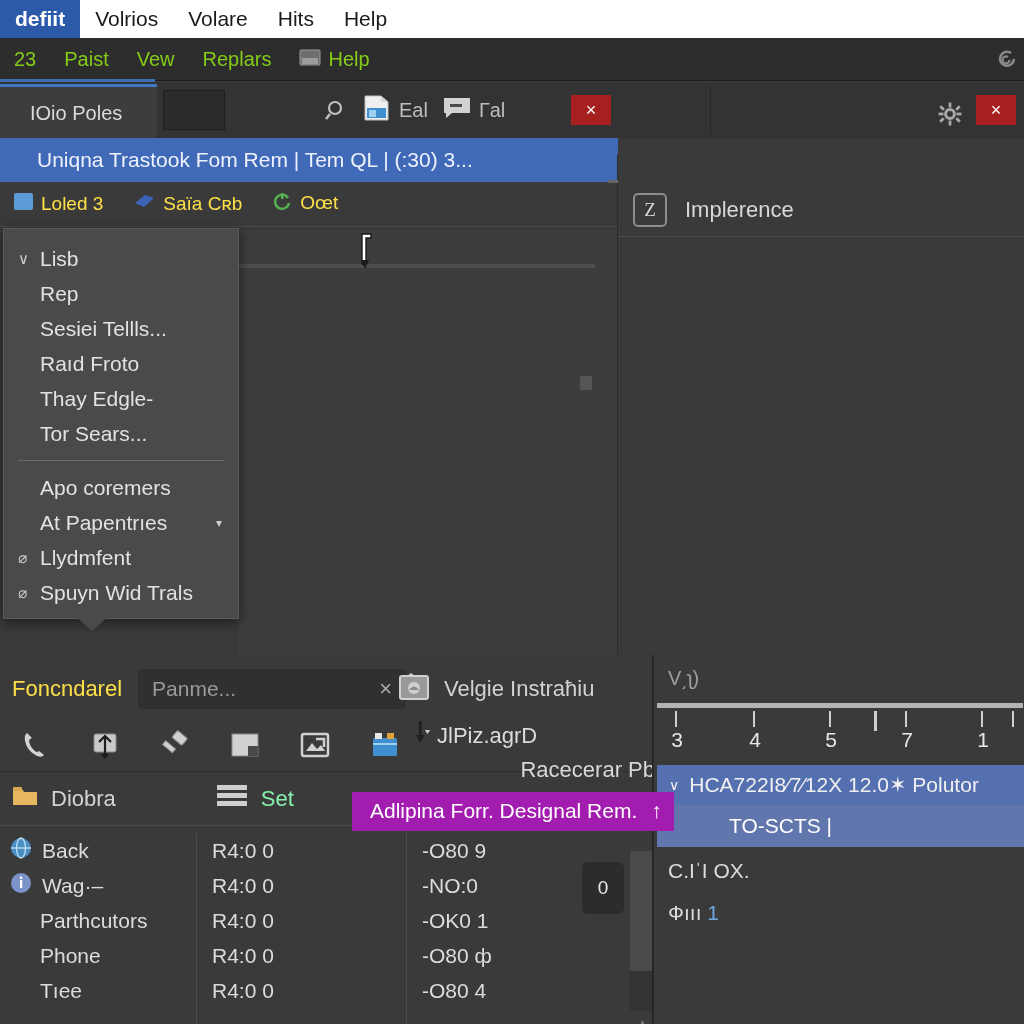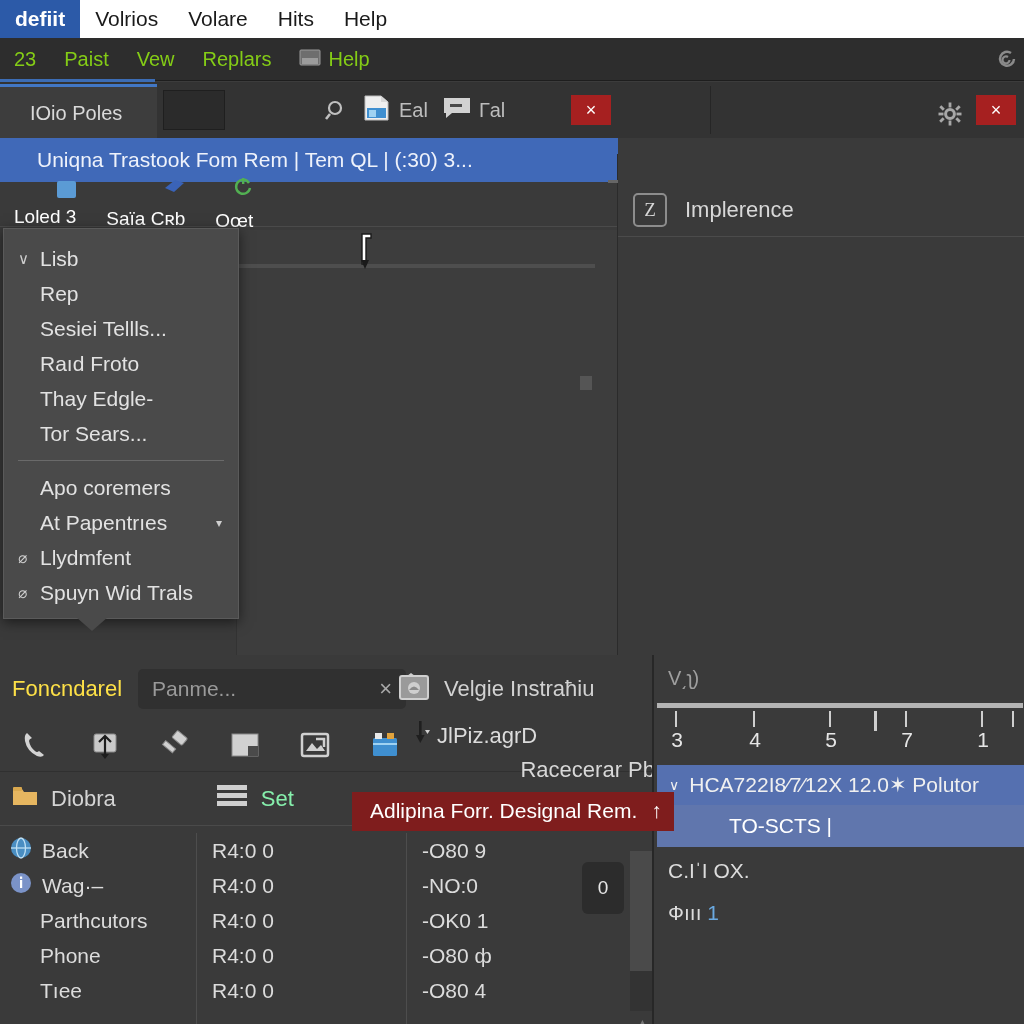--- a/index.html
+++ b/index.html
@@ -73,21 +73,21 @@
   }
   .selbar{
     position:absolute;left:0;top:0;width:617px;height:44px;background:#4069b8;
     display:flex;align-items:center;
   }
   .selbar .t{margin-left:37px;font-size:21px;color:#eef2fb;}
   .subbar{
     position:absolute;left:0;top:44px;width:617px;height:44px;background:#3a3a3a;
     display:flex;align-items:center;border-bottom:1px solid #4a4a4a;
   }
-  .subbar .chip{display:flex;align-items:flex-end;gap:8px;font-size:19px;color:#ffffff;margin-left:14px;flex-direction:column;}
+  .subbar .chip{display:flex;align-items:flex-start;gap:8px;font-size:19px;color:#fde047;margin-left:14px;}
   .sq{width:19px;height:17px;border-radius:2px;}
 
   .ws-left-line{position:absolute;left:12px;top:100px;width:212px;height:3px;background:#555;}
   .ws-mid-line{position:absolute;left:237px;top:126px;width:358px;height:4px;background:#4e4e4e;}
 
   .content-pane{
     position:absolute;left:236px;top:92px;width:380px;height:527px;
     background:#3d3d3d;border-left:1px solid #333;border-right:1px solid #2f2f2f;
   }
   .pane-right{
@@ -161,21 +161,21 @@
 
   .tool-right{position:absolute;left:415px;top:60px;width:240px;}
   .tr-line{display:flex;align-items:center;gap:6px;font-size:22px;color:#dcdcdc;height:42px;white-space:nowrap;}
   .tr-line2{font-size:22px;color:#d8d8d8;margin-left:30px;height:36px;white-space:nowrap;text-align:right;}
 
   .folderrow{position:absolute;left:0;top:118px;width:652px;height:52px;display:flex;align-items:center;border-bottom:1px solid #4a4a4a;}
   .folderrow .fl{display:flex;align-items:center;gap:13px;margin-left:12px;font-size:22px;color:#d4d4d4;}
   .folderrow .sl{display:flex;align-items:center;gap:13px;margin-left:100px;font-size:22px;color:#86efac;}
 
   .tooltip{
-    position:absolute;left:352px;top:792px;background:#7f1d1d;
+    position:absolute;left:352px;top:792px;background:#a21caf;
     padding:7px 12px 8px 18px;display:flex;align-items:center;gap:14px;
     font-size:21px;color:#ffffff;white-space:nowrap;
   }
 
   
   .datalist{position:absolute;left:0;top:178px;width:652px;height:191px;}
   .dl-row{height:35px;display:flex;align-items:center;font-size:21px;color:#dcdcdc;}
   .dl-c1{width:198px;display:flex;align-items:center;gap:10px;padding-left:10px;box-sizing:border-box;}
   .dl-c2{width:210px;padding-left:14px;box-sizing:border-box;}
   .dl-c3{width:180px;padding-left:14px;box-sizing:border-box;}

